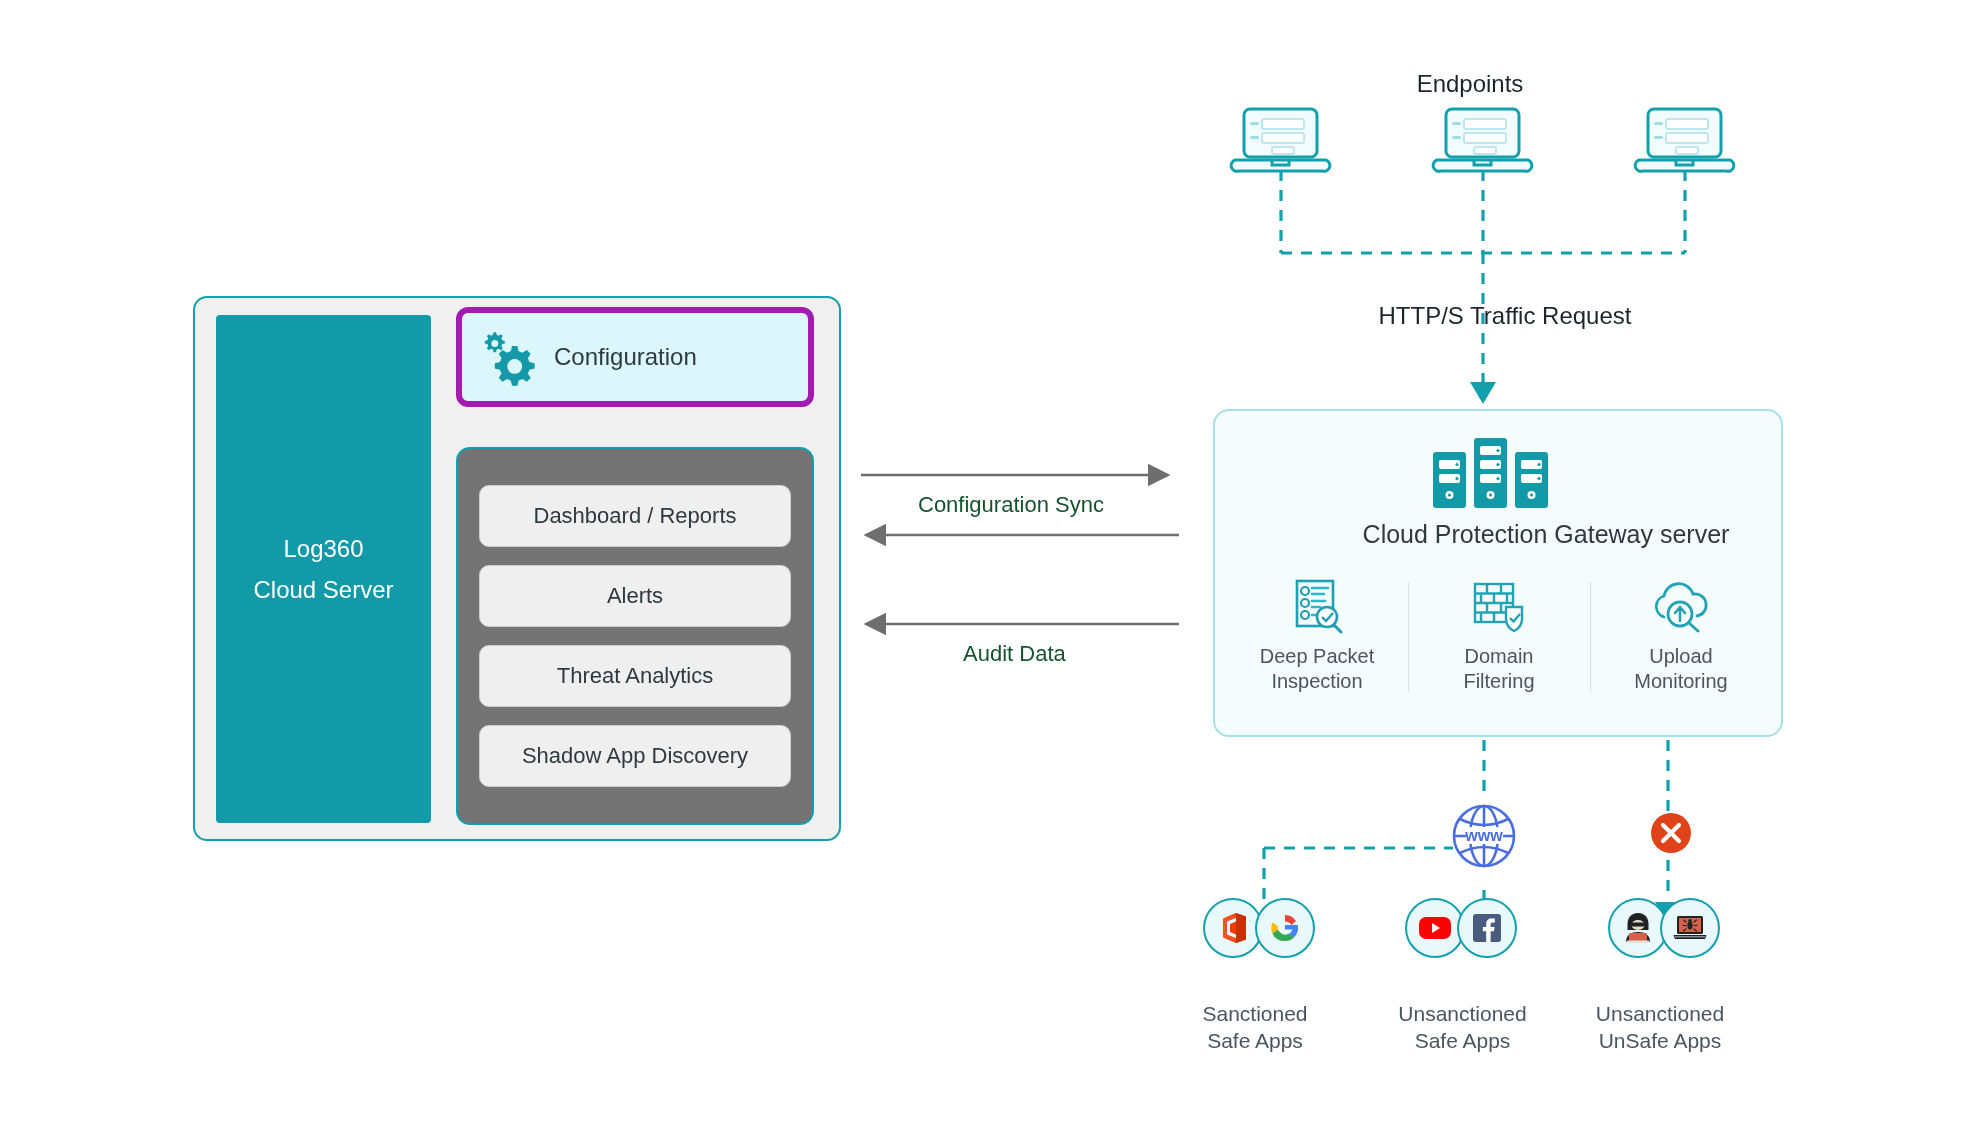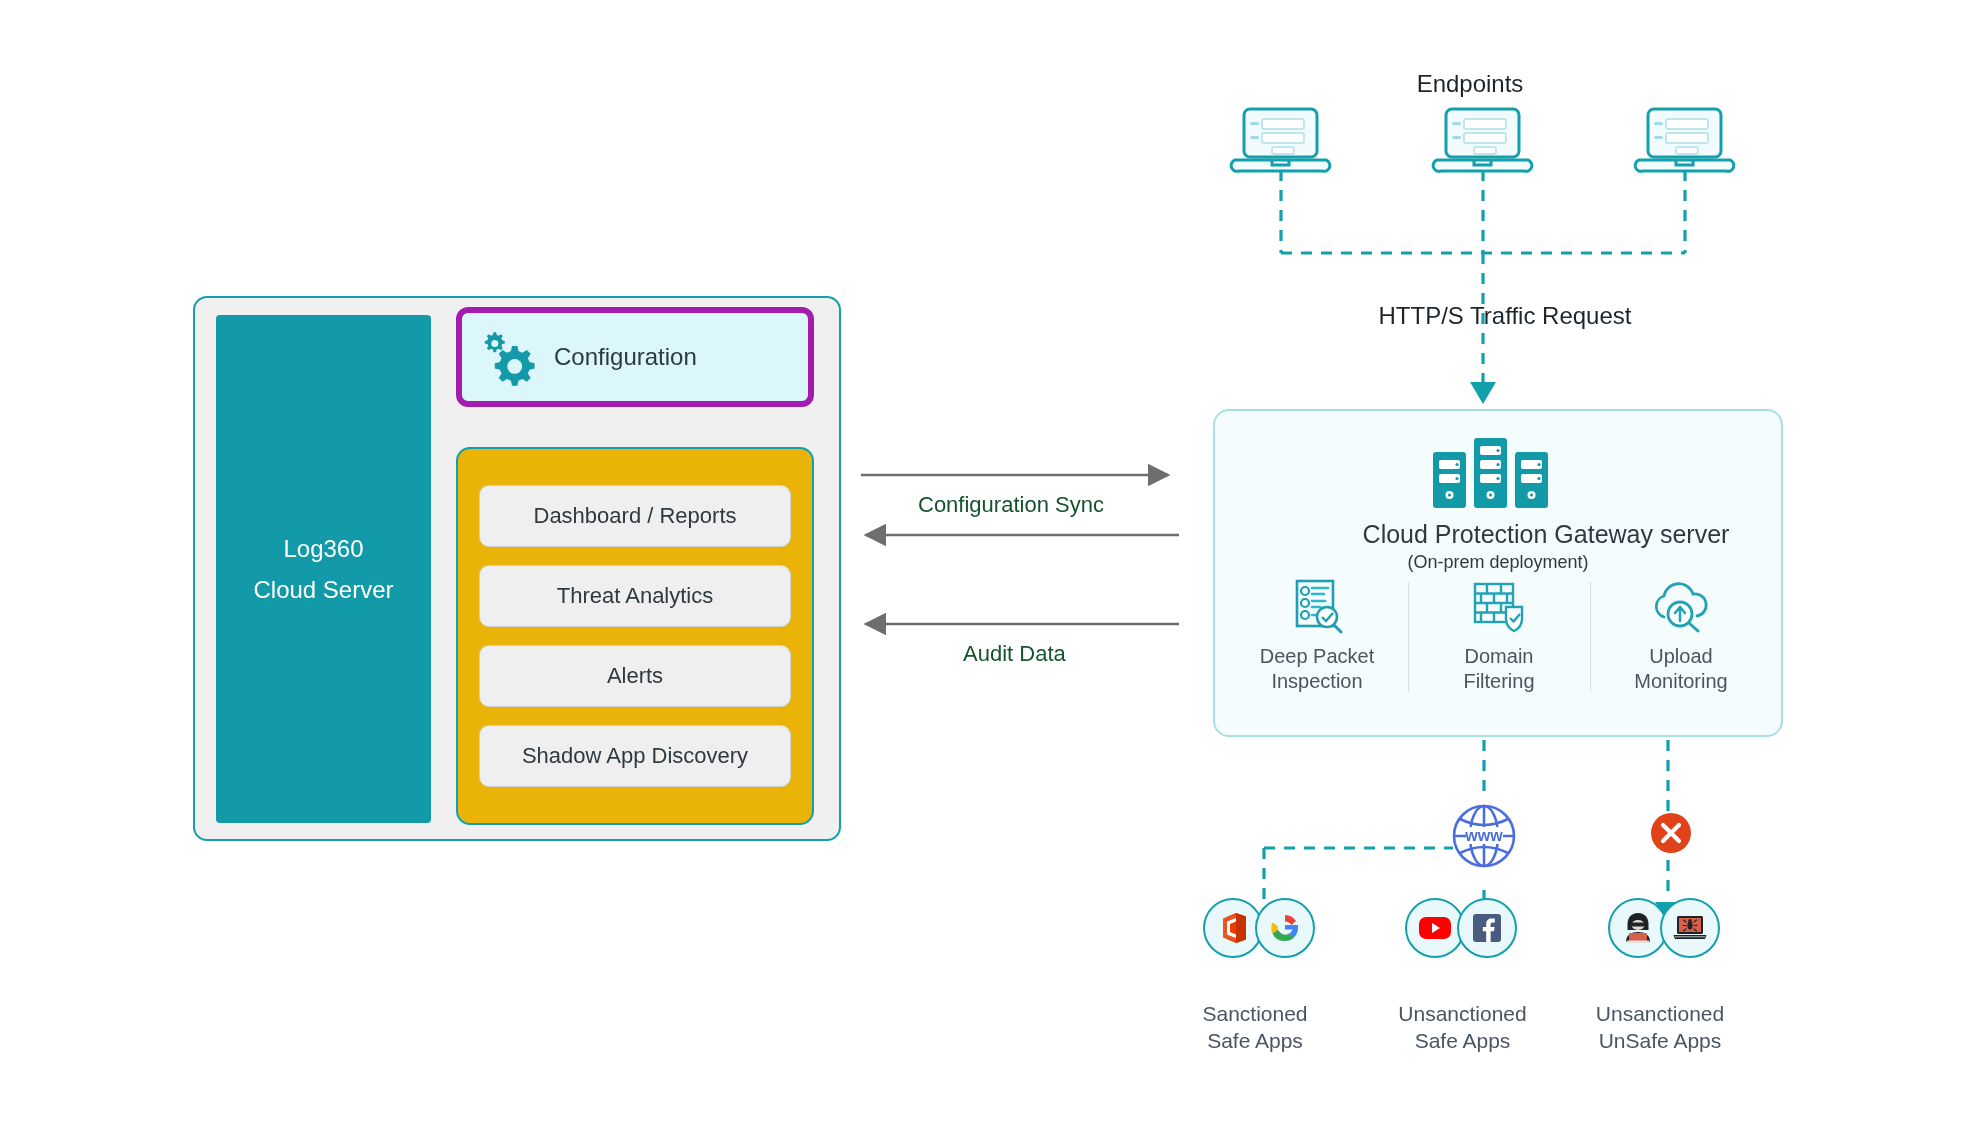--- a/index.html
+++ b/index.html
@@ -16,21 +16,21 @@
       border-radius:4px;box-sizing:border-box;display:flex;align-items:center;
       justify-content:center;text-align:center;}
   .log360 .lbl{color:#ffffff;font-size:24px;line-height:41px;}
 
   .config-card{left:456px;top:307px;width:358px;height:100px;background:#dcf7fb;
       border:6px solid #a21caf;border-radius:12px;box-sizing:border-box;
       display:flex;align-items:center;}
   .config-card .gear-wrap{width:92px;display:flex;align-items:center;justify-content:center;}
   .config-card .ctext{font-size:24px;color:#2f3940;}
 
-  .modules-card{left:456px;top:447px;width:358px;height:378px;background:#eab308;
+  .modules-card{left:456px;top:447px;width:358px;height:378px;background:#737373;
       border:2px solid #12a0ad;border-radius:14px;box-sizing:border-box;
       display:flex;flex-direction:column;justify-content:center;align-items:center;gap:18px;}
   .module{width:312px;height:62px;background:#efefef;border:1px solid #cfcfcf;
       border-radius:10px;box-sizing:border-box;display:flex;align-items:center;
       justify-content:center;font-size:22px;color:#2f3940;}
 
   
   .arrow-label{font-size:22px;color:#14532d;white-space:nowrap;}
 
   
@@ -76,24 +76,24 @@
       </svg>
     </div>
     <div class="ctext">Configuration</div>
   </div>
 
   <div class="abs modules-card">
     <div class="module">
       <span>Dashboard / Reports</span>
     </div>
     <div class="module">
+      <span>Alerts</span>
+    </div>
+    <div class="module">
       <span>Threat Analytics</span>
-    </div>
-    <div class="module">
-      <span>Alerts</span>
     </div>
     <div class="module">
       <span>Shadow App Discovery</span>
     </div>
   </div>
 
   <svg class="abs" style="left:855px;top:460px;" width="330" height="180">
     <defs>
       <marker id="arrR" markerWidth="9" markerHeight="9" refX="8" refY="4.5" orient="auto">
         <path d="M0,0 L9,4.5 L0,9 z" fill="#6e6e6e"></path>
@@ -184,21 +184,20 @@
         <circle cx="25" cy="42.5" r="1.6"></circle>
       <circle cx="66" cy="14.5" r="1.6"></circle>
         <circle cx="66" cy="28.5" r="1.6"></circle>
         <circle cx="66" cy="42.5" r="1.6"></circle>
       <circle cx="107" cy="28.5" r="1.6"></circle>
         <circle cx="107" cy="42.5" r="1.6"></circle>
     </g>
   </svg>
 
   <div class="abs gw-title" style="left:1213px;top:520px;width:570px;padding-left:48px;">Cloud Protection Gateway server</div>
-  <div class="abs gw-sub" style="left:1213px;top:552px;width:570px;">(On-prem deployment)</div>
 
   <div class="abs" style="left:1232px;top:578px;width:534px;display:flex;align-items:flex-start;justify-content:space-between;">
 
     <div class="feat">
       <div style="display:flex;justify-content:center;height:58px;align-items:center;">
         <svg width="52" height="56" viewBox="0 0 52 56">
           <rect x="6" y="2" width="36" height="45" fill="none" stroke="#1e9fb3" stroke-width="2.6"></rect>
           <g stroke="#1e9fb3" stroke-width="2.2" fill="none">
             <circle cx="14" cy="12" r="4"></circle>
               <circle cx="14" cy="24" r="4"></circle>

